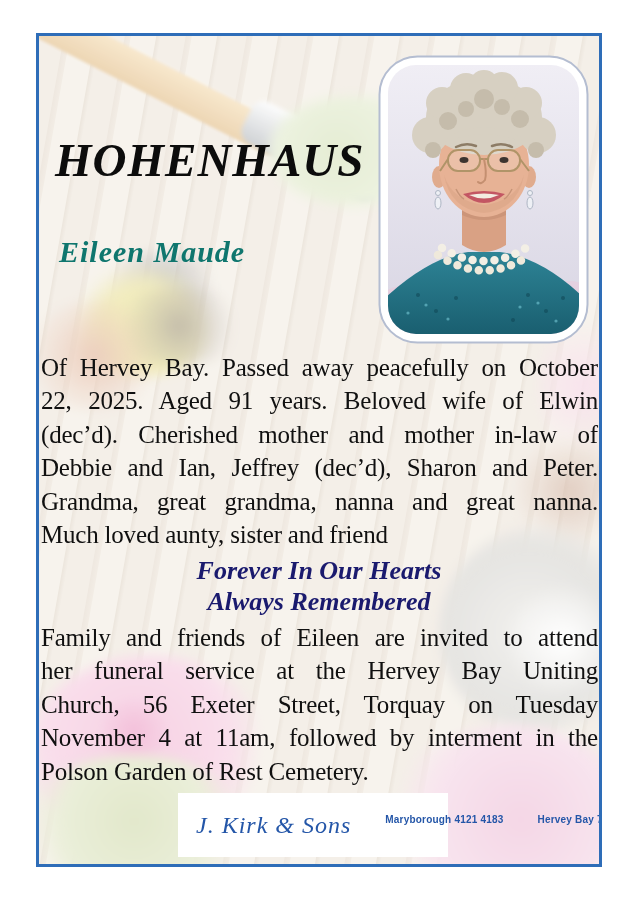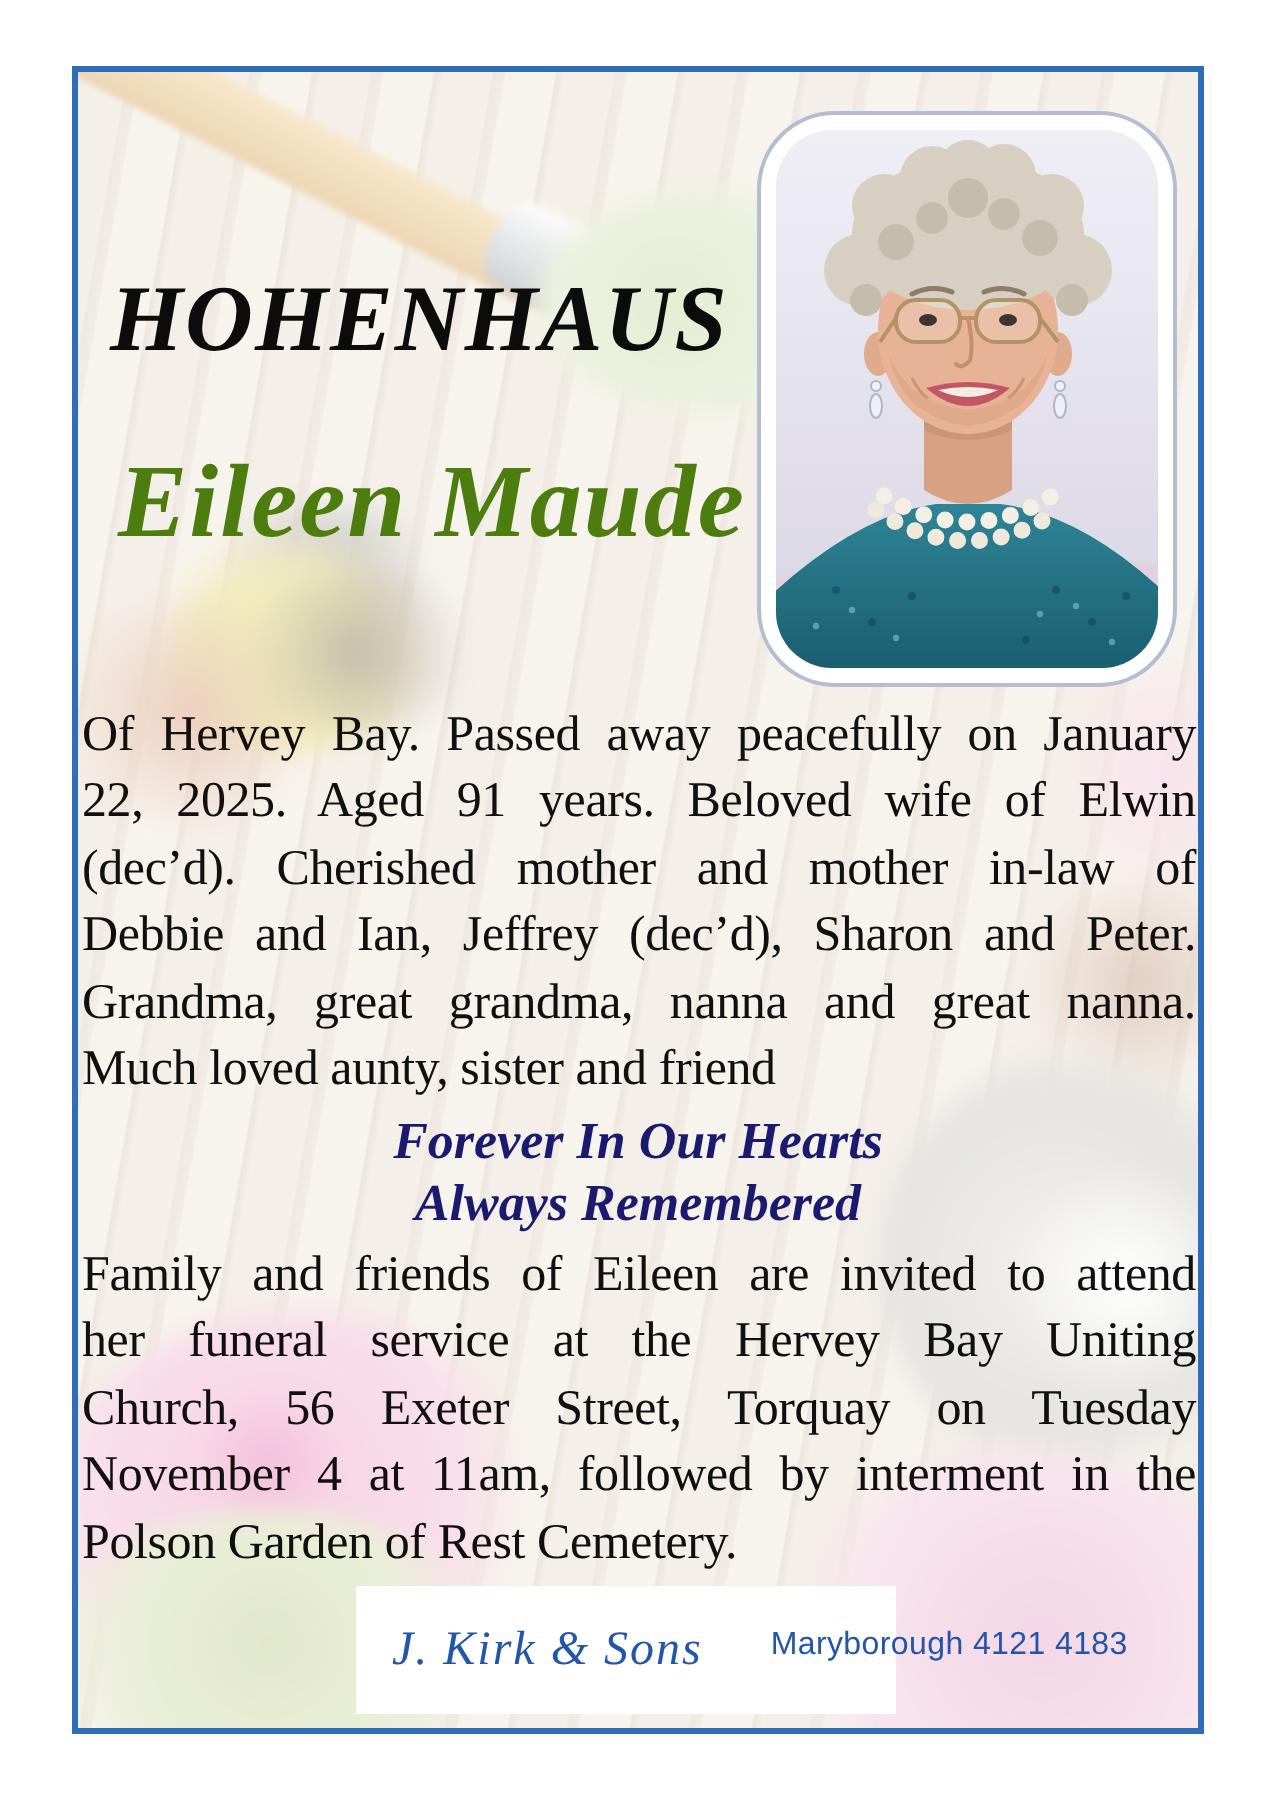--- a/index.html
+++ b/index.html
@@ -39,39 +39,39 @@
   .flowers-br{left:350px;top:690px;width:240px;height:170px;background:radial-gradient(circle at 55% 55%,#e9aacb,#f0c7dc 55%,transparent 78%);}
   .flowers-r{left:500px;top:270px;width:90px;height:160px;background:radial-gradient(circle,#f1c4d9,transparent 72%);}
   .veil{position:absolute;inset:0;background:rgba(255,255,255,0.52);}
   
   .fg{position:absolute;inset:0;z-index:1;}
   .surname{
     position:absolute;left:16px;top:98px;font-size:47px;line-height:52px;
     font-weight:700;font-style:italic;color:#0c0c0c;letter-spacing:1px;white-space:nowrap;
   }
   .givennames{
-    position:absolute;left:20px;top:190px;font-size:52px;line-height:52px;
-    font-weight:700;font-style:italic;color:#4d7c0f;letter-spacing:1px;white-space:nowrap;
+    position:absolute;left:20px;top:190px;font-size:30px;line-height:52px;
+    font-weight:700;font-style:italic;color:#0f766e;letter-spacing:1px;white-space:nowrap;
   }
   .portrait{position:absolute;left:339px;top:19px;width:211px;height:289px;}
   .para{position:absolute;left:2px;width:557px;font-size:25px;line-height:33.4px;color:#101010;letter-spacing:-0.2px;}
   .para .ln{text-align:justify;text-align-last:justify;white-space:nowrap;}
   .para .ln.last{text-align-last:left;}
   .p1{top:315px;}
   .p2{top:585px;}
   .memorial{position:absolute;left:0;top:519px;width:100%;text-align:center;
     color:#1a1a6e;font-weight:700;font-style:italic;font-size:26px;line-height:31px;}
   .logo{
     position:absolute;left:139px;top:757px;width:270px;height:64px;background:#ffffff;
     display:flex;align-items:center;gap:10px;padding:0 8px;box-sizing:border-box;
     font-family:"Liberation Sans", sans-serif;
   }
   .logo-text{flex:1;display:flex;flex-direction:row;align-items:flex-start;line-height:1;}
   .fh-name{font-family:"Liberation Serif", serif;font-style:italic;font-size:24px;color:#2456a8;letter-spacing:1px;white-space:nowrap;}
-  .fh-phone{font-size:16px;font-weight:400;color:#2456a8;letter-spacing:0.2px;margin-top:2px;white-space:nowrap;padding-left:34px;}
+  .fh-phone{font-size:10px;font-weight:700;color:#2456a8;letter-spacing:0.2px;margin-top:2px;white-space:nowrap;padding-left:34px;}
 </style>
 </head>
 <body>
 
 <div class="notice">
 
   <div class="bg">
     <div class="wood"></div>
     <div class="bar handle"></div>
     <div class="bar tines"></div>
@@ -189,21 +189,21 @@
         <path d="M85,139 Q106,133 127,139 Q106,157 85,139 Z" fill="#c35663"></path>
         <path d="M91,140 Q106,137 121,140 Q106,147 91,140 Z" fill="#f3ece2"></path>
         <path d="M78,134 q4,8 8,10 M134,134 q-4,8 -8,10" stroke="#c79578" stroke-width="1.5" fill="none"></path>
 
         <path d="M64,193 Q106,219 148,193" stroke="#f3efe5" stroke-width="8.5" stroke-linecap="round" fill="none" stroke-dasharray="0 11"></path>
         <path d="M60,200 Q106,231 152,200" stroke="#efe9db" stroke-width="8.5" stroke-linecap="round" fill="none" stroke-dasharray="0 11"></path>
       </g>
     </svg>
 
     <div class="para p1">
-      <div class="ln">Of Hervey Bay. Passed away peacefully on January</div>
+      <div class="ln">Of Hervey Bay. Passed away peacefully on October</div>
       <div class="ln">22, 2025. Aged 91 years. Beloved wife of Elwin</div>
       <div class="ln">(dec’d). Cherished mother and mother in-law of</div>
       <div class="ln">Debbie and Ian, Jeffrey (dec’d), Sharon and Peter.</div>
       <div class="ln">Grandma, great grandma, nanna and great nanna.</div>
       <div class="ln last">Much loved aunty, sister and friend</div>
     </div>
 
     <div class="memorial">
       <div>Forever In Our Hearts</div>
       <div>Always Remembered</div>

